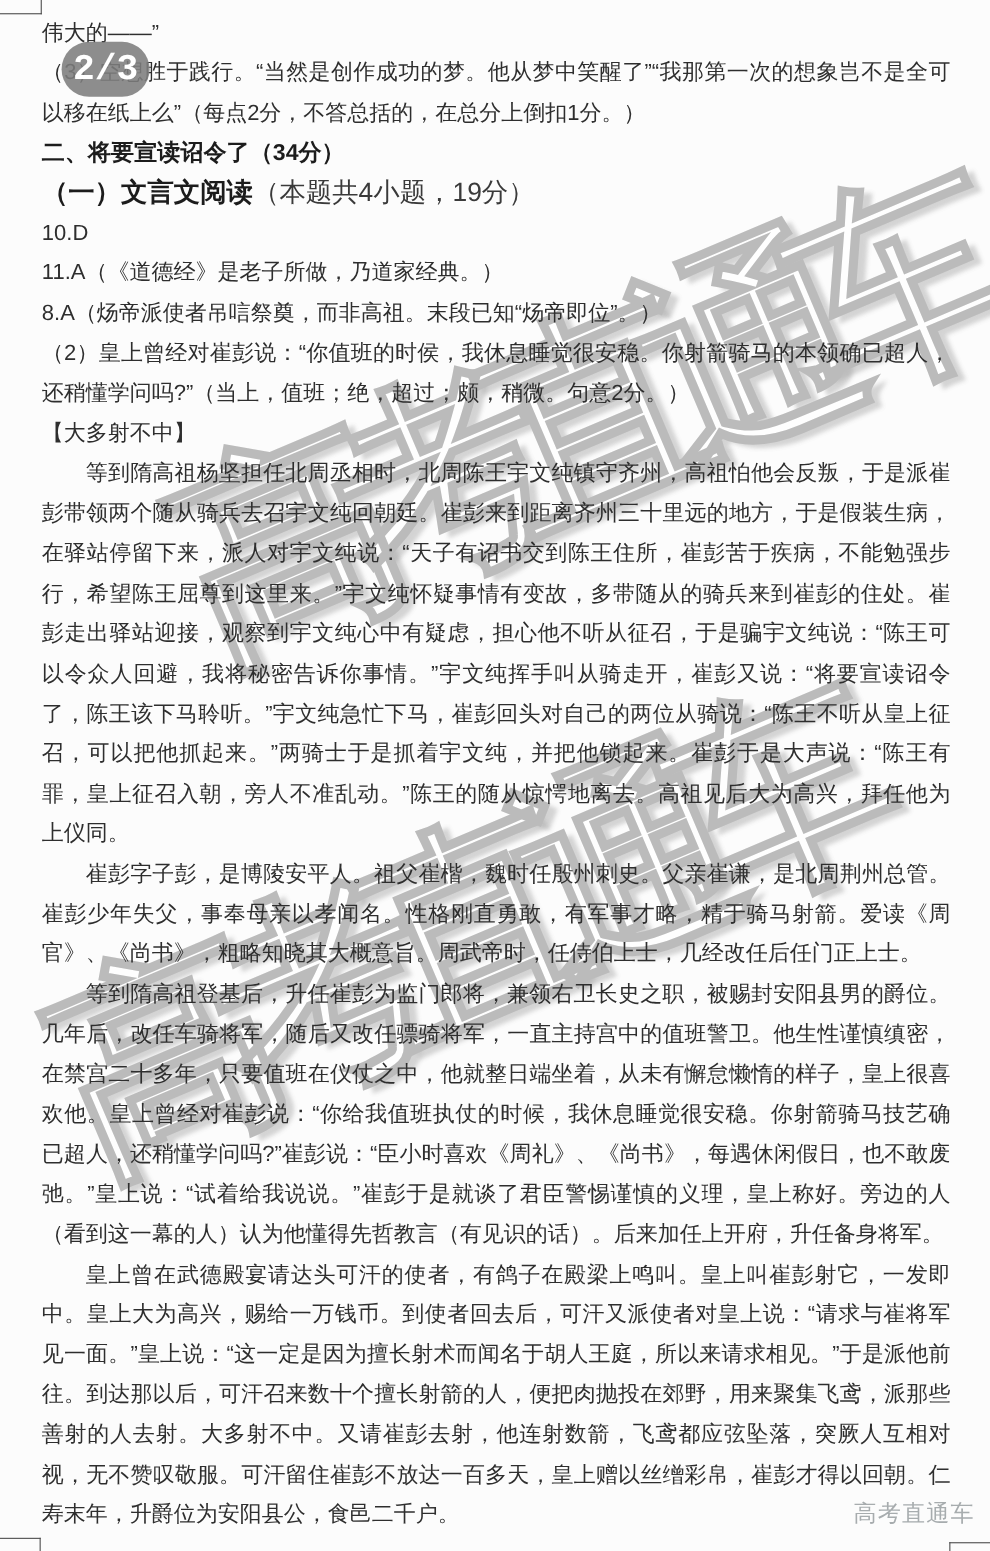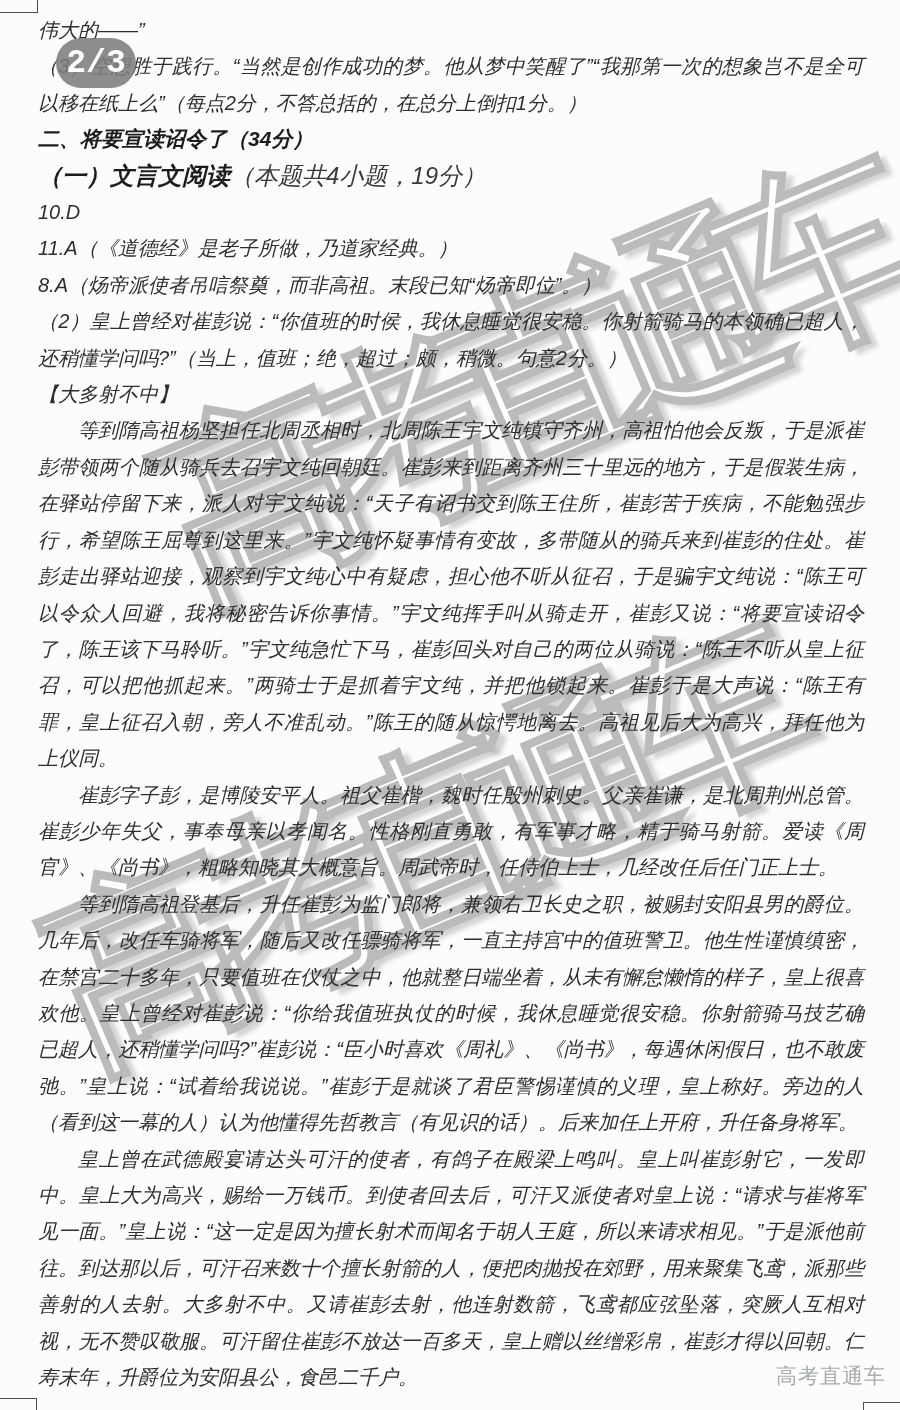--- a/index.html
+++ b/index.html
@@ -47,21 +47,21 @@
     position:absolute;left:776px;top:1362px;z-index:3;
     font-size:21px;color:#a7acae;letter-spacing:1px;
   }
 
   
   .content{
     position:absolute;left:38px;top:12px;width:826px;z-index:2;
     font-size:20px;line-height:36.4px;color:#2e2e2e;
     text-align:justify;
   }
-  .content p{margin:0;font-style:italic;}
+  .content p{margin:0;}
   .h-section{font-weight:bold;color:#1c1c1c;font-size:21px;}
   .h-sub{font-size:24px;}
   .h-sub .b{font-weight:bold;color:#1c1c1c;}
   .h-sub .n{font-weight:normal;color:#3a3a3a;}
   .indent{text-indent:2em;}
 </style>
 </head>
 <body>
 
 <div class="page">

